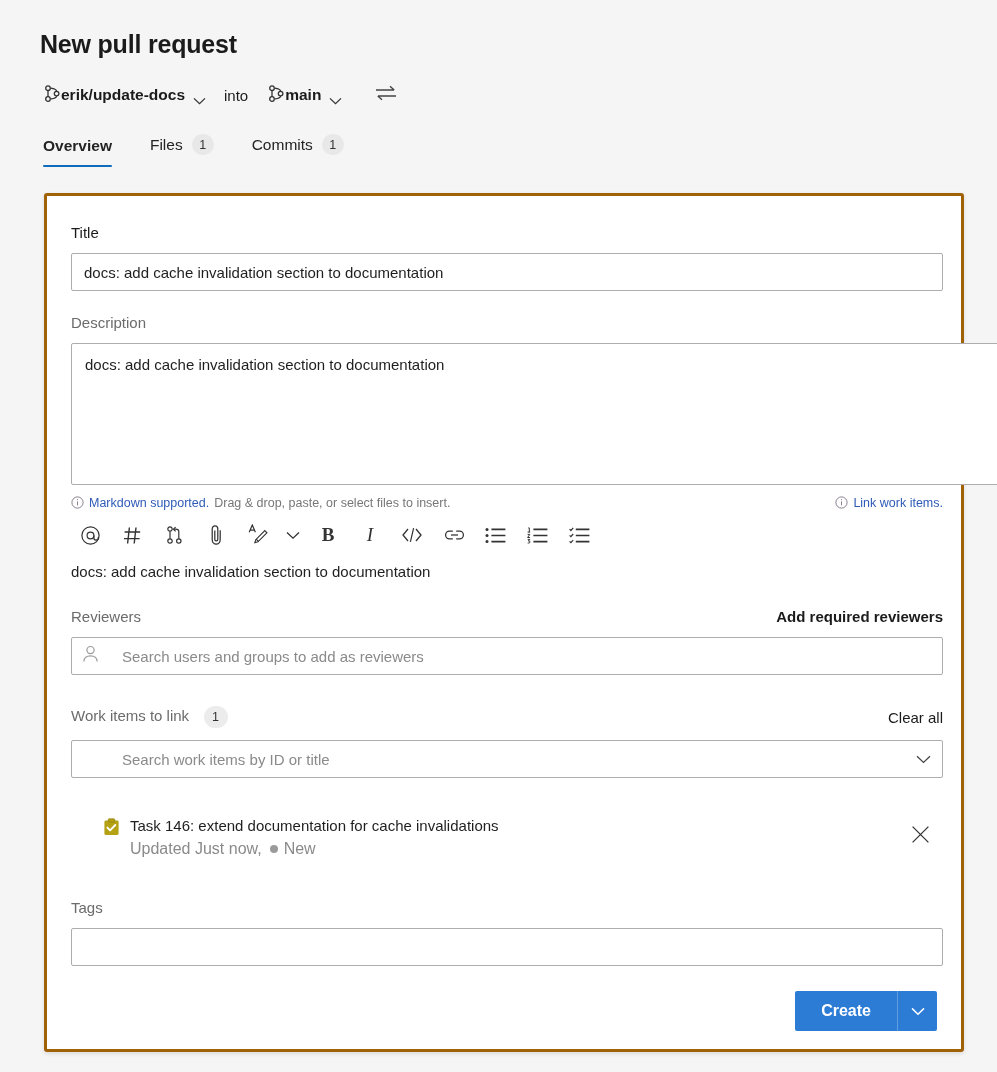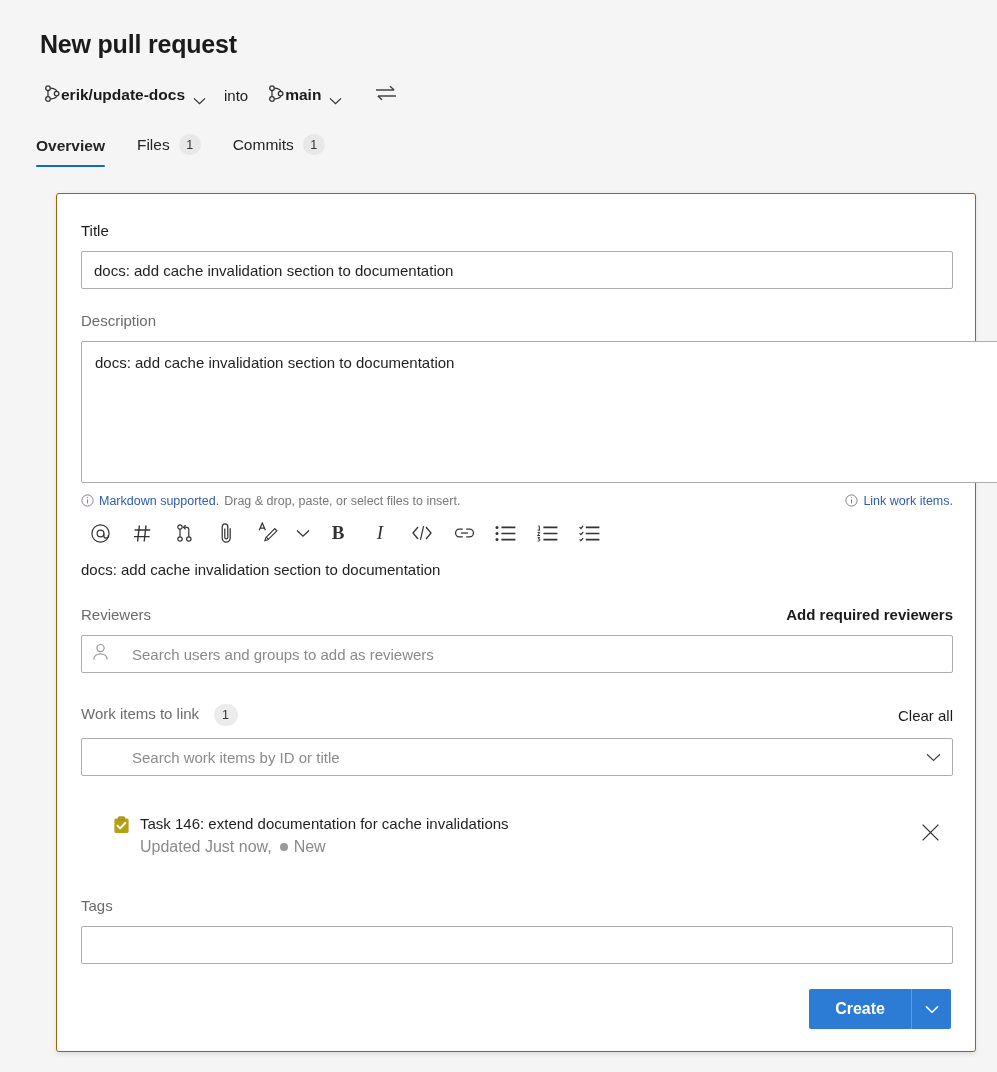--- a/index.html
+++ b/index.html
@@ -23,22 +23,22 @@
     display: flex; align-items: center; gap: 0px; height: 26px;
   }
   .branch-pick { display: flex; align-items: center; padding: 2px 4px; cursor: pointer; }
   .branch-name { font-size: 15.5px; font-weight: 600; color: #1b1b1b; }
   .into-label { font-size: 15px; color: #1b1b1b; margin: 0 16px 0 14px; }
   .chev { display: inline-block; width: 13px; height: 8px; margin-left: 8px; }
   .swap-btn { margin-left: 26px; display: flex; align-items: center; cursor: pointer; padding: 3px; }
 
   
   .tabs {
-    position: absolute; left: 36px; top: 130px;
-    display: flex; align-items: flex-end; gap: 8px;
+    position: absolute; left: 43px; top: 130px;
+    display: flex; align-items: flex-end; gap: 14px;
   }
   .tab {
     display: flex; align-items: center; gap: 9px;
     padding: 4px 12px 12px 12px;
     font-size: 15.5px; color: #242424; cursor: pointer;
     position: relative;
   }
   .tab:first-child { padding-left: 0; }
   .tab.active { font-weight: 600; }
   .tab.active::after {
@@ -47,24 +47,24 @@
   }
   .tab .count {
     display: inline-flex; align-items: center; justify-content: center;
     min-width: 22px; height: 21px; padding: 0 6px;
     background: #e8e8e8; border-radius: 11px;
     font-size: 12.5px; font-weight: 400; color: #333;
   }
 
   
   .card {
-    position: absolute; left: 56px; top: 193px;
+    position: absolute; left: 44px; top: 193px;
     width: 920px; height: 859px;
     background: #ffffff;
-    border: 1px solid #a16207;
+    border: 3px solid #a16207;
     border-radius: 3px;
     box-shadow: 0 1.5px 4px rgba(0,0,0,0.10);
   }
 
   .field-label { font-size: 15px; color: #6b6b6b; }
   .field-label.dark { color: #1b1b1b; }
 
   .txt-input {
     width: 100%; height: 38px;
     border: 1px solid #adadad; border-radius: 2px;

